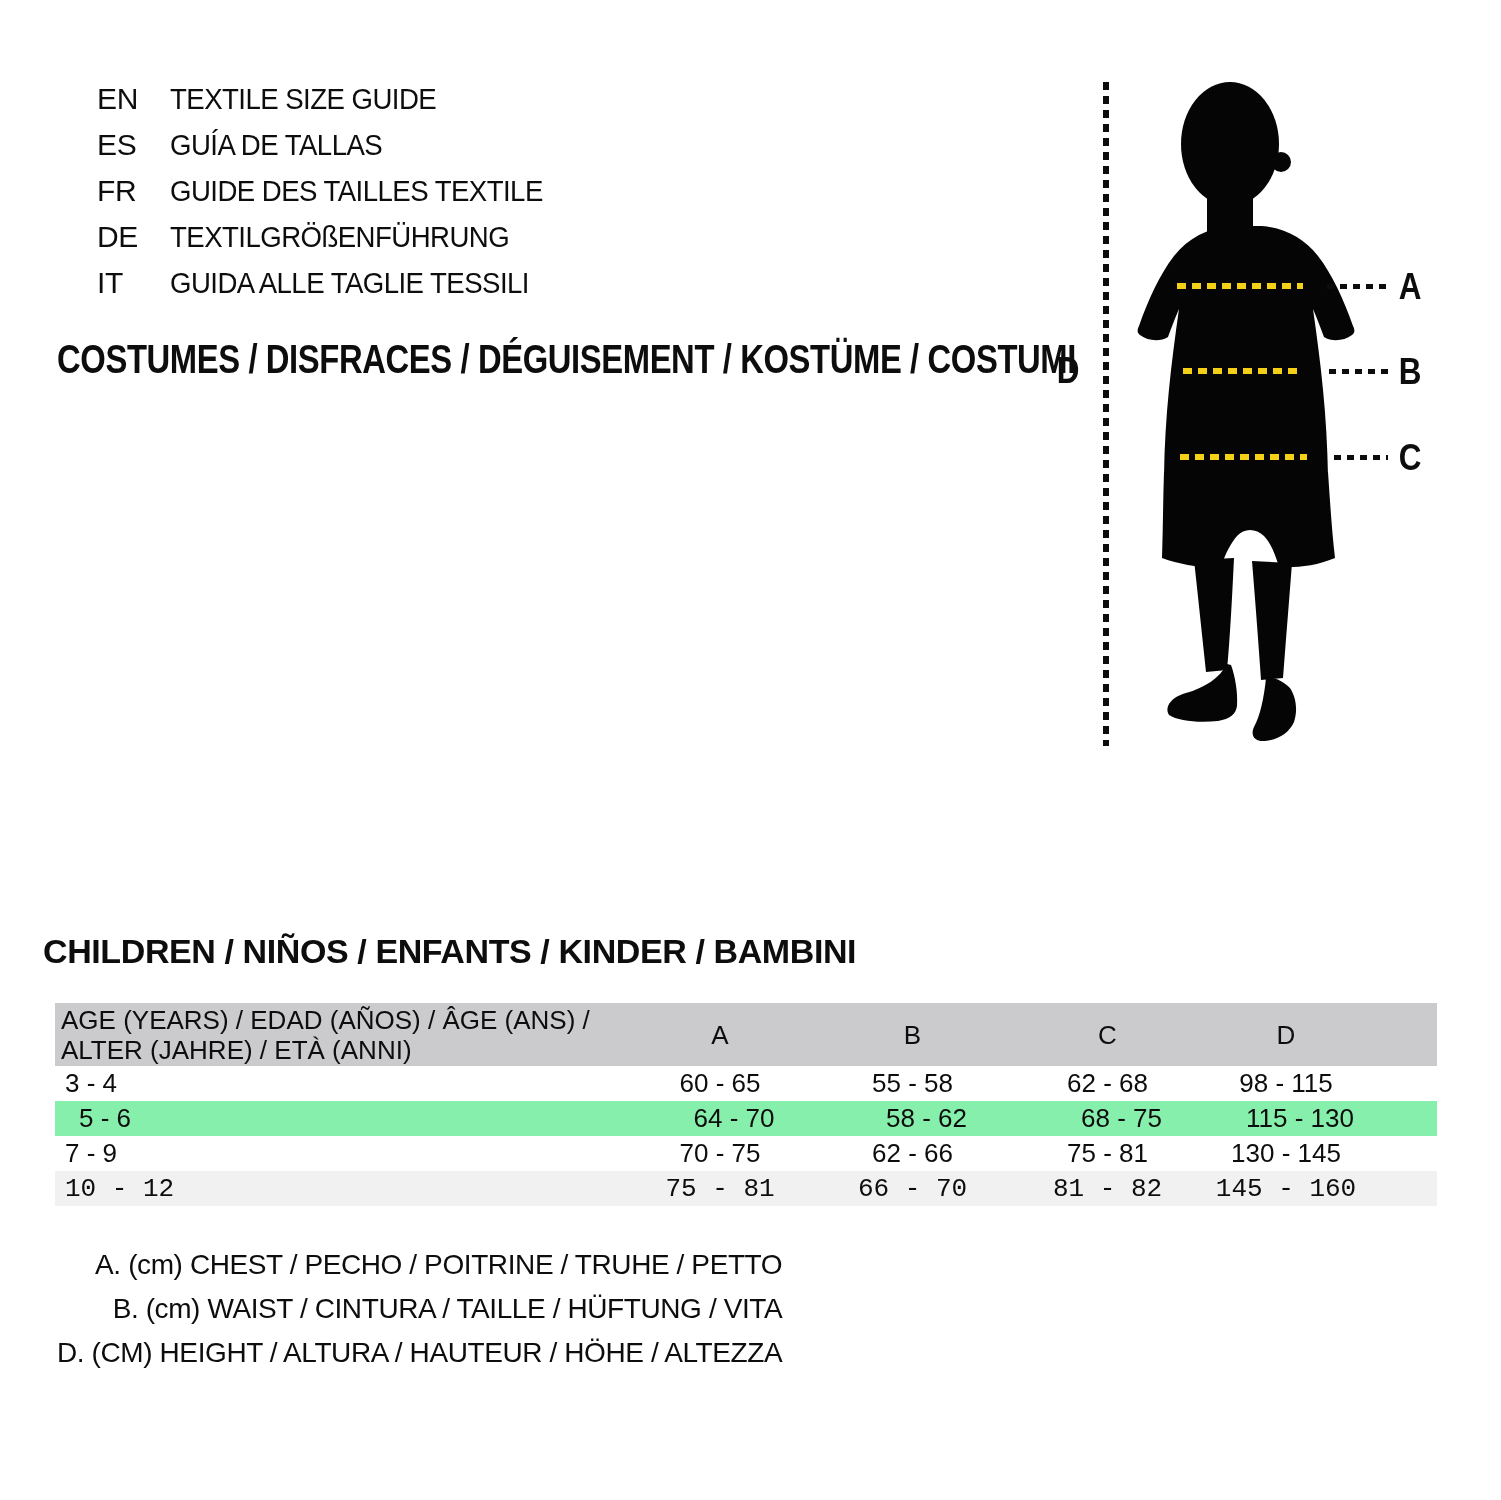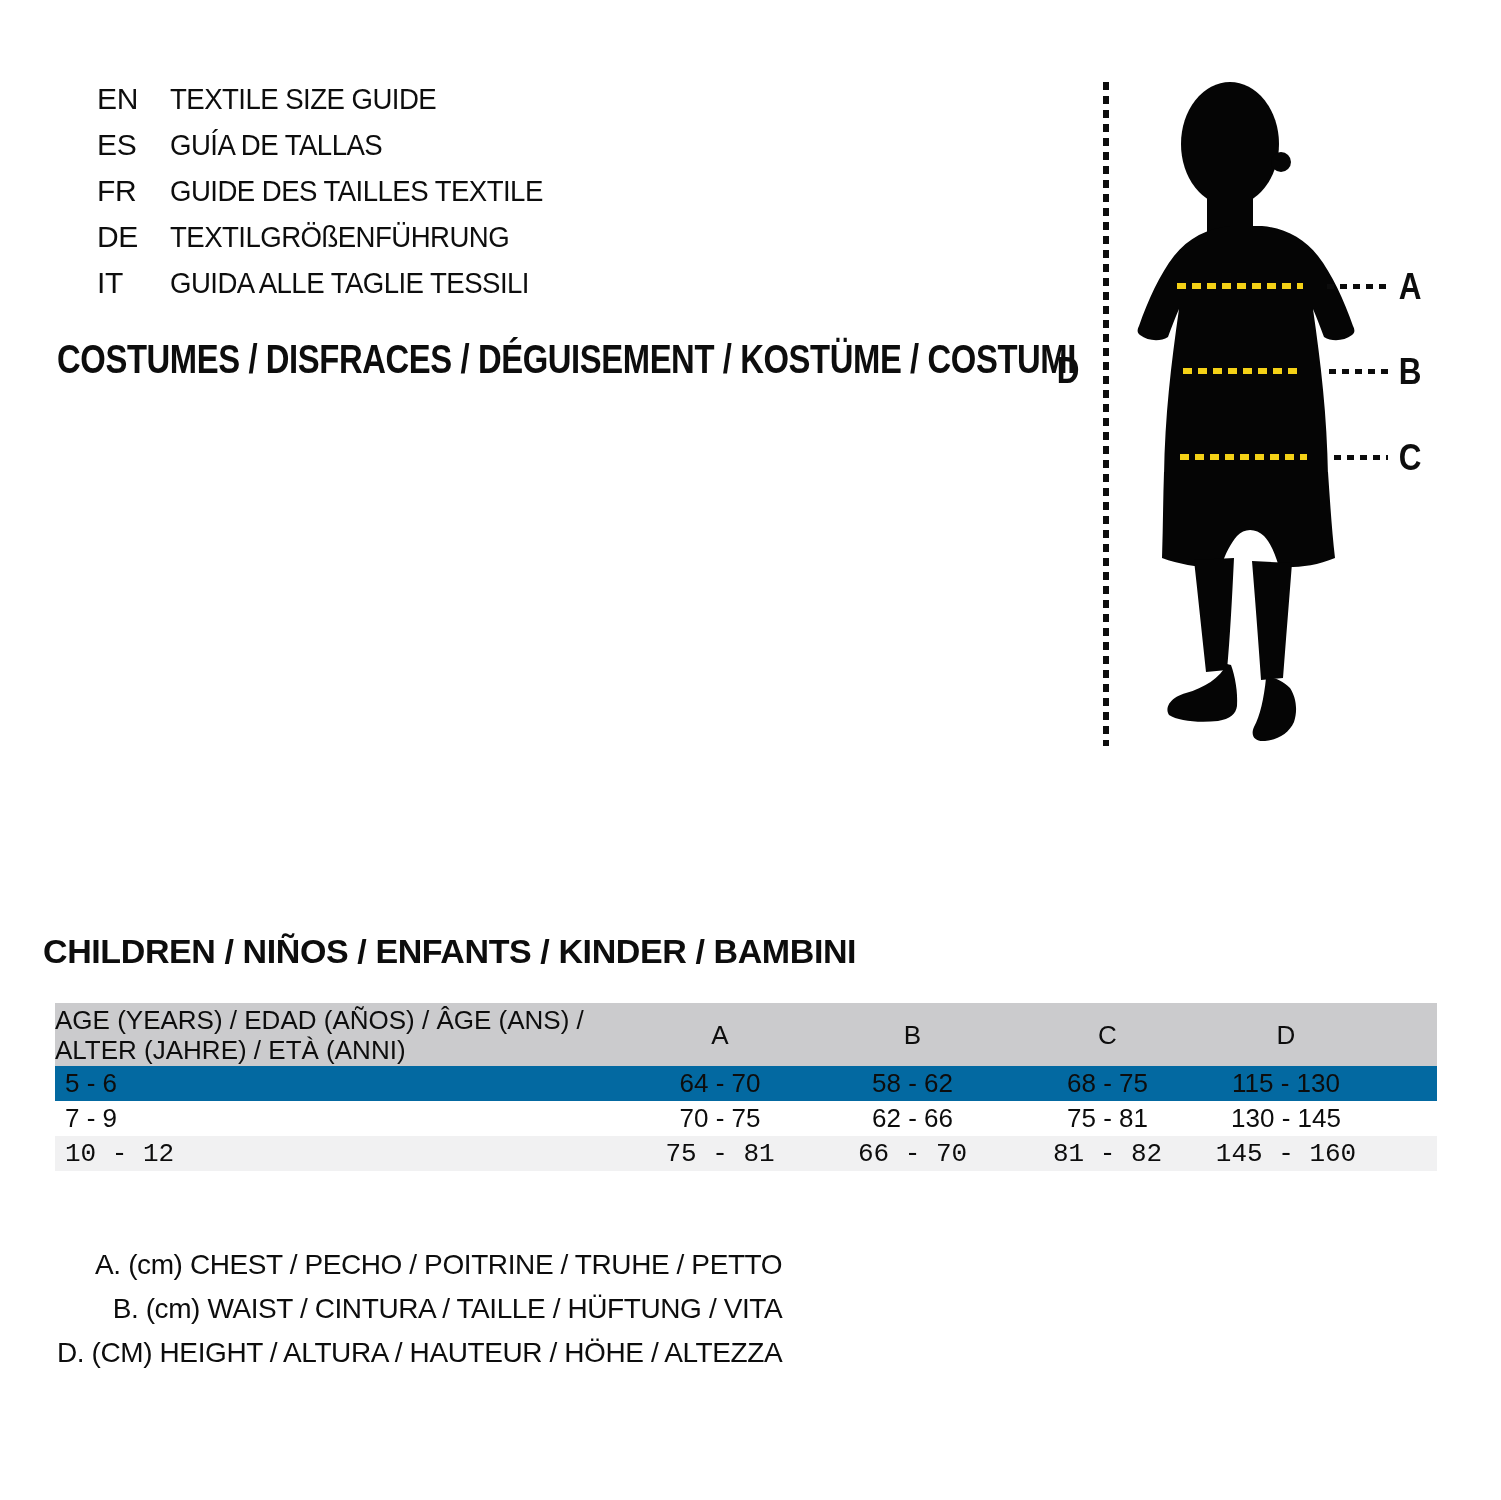--- a/index.html
+++ b/index.html
@@ -54,21 +54,21 @@
   .bdash-b { left: 289px; top: 309px; width: 59px; }
   .bdash-c { left: 294px; top: 395px; width: 54px; }
   .silhouette { left: 90px; top: 20px; width: 260px; height: 665px; }
 
   
   .children-title { left: 43px; top: 932px; font-size: 34px; letter-spacing: -0.4px; white-space: nowrap; text-align: center; }
   .size-table { left: 55px; top: 1003px; width: 1382px; font-size: 26px; }
   .t-row { display: grid; grid-template-columns: 570px 190px 195px 195px 162px; align-items: center; }
   .t-row > div:not(:first-child) { text-align: center; }
   .t-head { height: 63px; line-height: 30px; }
-  .t-head .age-head { padding-left: 0; }
+  .t-head .age-head { padding-left: 6px; }
   .t-data { height: 35px; }
   .t-data > div:first-child { padding-left: 10px; }
 
   
   .legend { left: 57px; top: 1249px; text-align: right; }
   .legend-line { height: 44px; font-size: 28px; letter-spacing: -0.4px; white-space: nowrap; }
 </style>
 </head>
 <body>
 
@@ -135,21 +135,28 @@
     <div class="age-head">
       <div>AGE (YEARS) / EDAD (AÑOS) / ÂGE (ANS) /</div>
       <div>ALTER (JAHRE) / ETÀ (ANNI)</div>
     </div>
     <div>A</div>
     <div>B</div>
     <div>C</div>
     <div>D</div>
   </div>
 
-  <div class="t-row t-data" style="background:#0369a1;">
+  <div class="t-row t-data">
+    <div>3 - 4</div>
+    <div>60 - 65</div>
+    <div>55 - 58</div>
+    <div>62 - 68</div>
+    <div>98 - 115</div>
+  </div>
+  <div class="t-row t-data" style="background:#86efac;padding-left:14px;">
     <div>5 - 6</div>
     <div>64 - 70</div>
     <div>58 - 62</div>
     <div>68 - 75</div>
     <div>115 - 130</div>
   </div>
   <div class="t-row t-data">
     <div>7 - 9</div>
     <div>70 - 75</div>
     <div>62 - 66</div>

